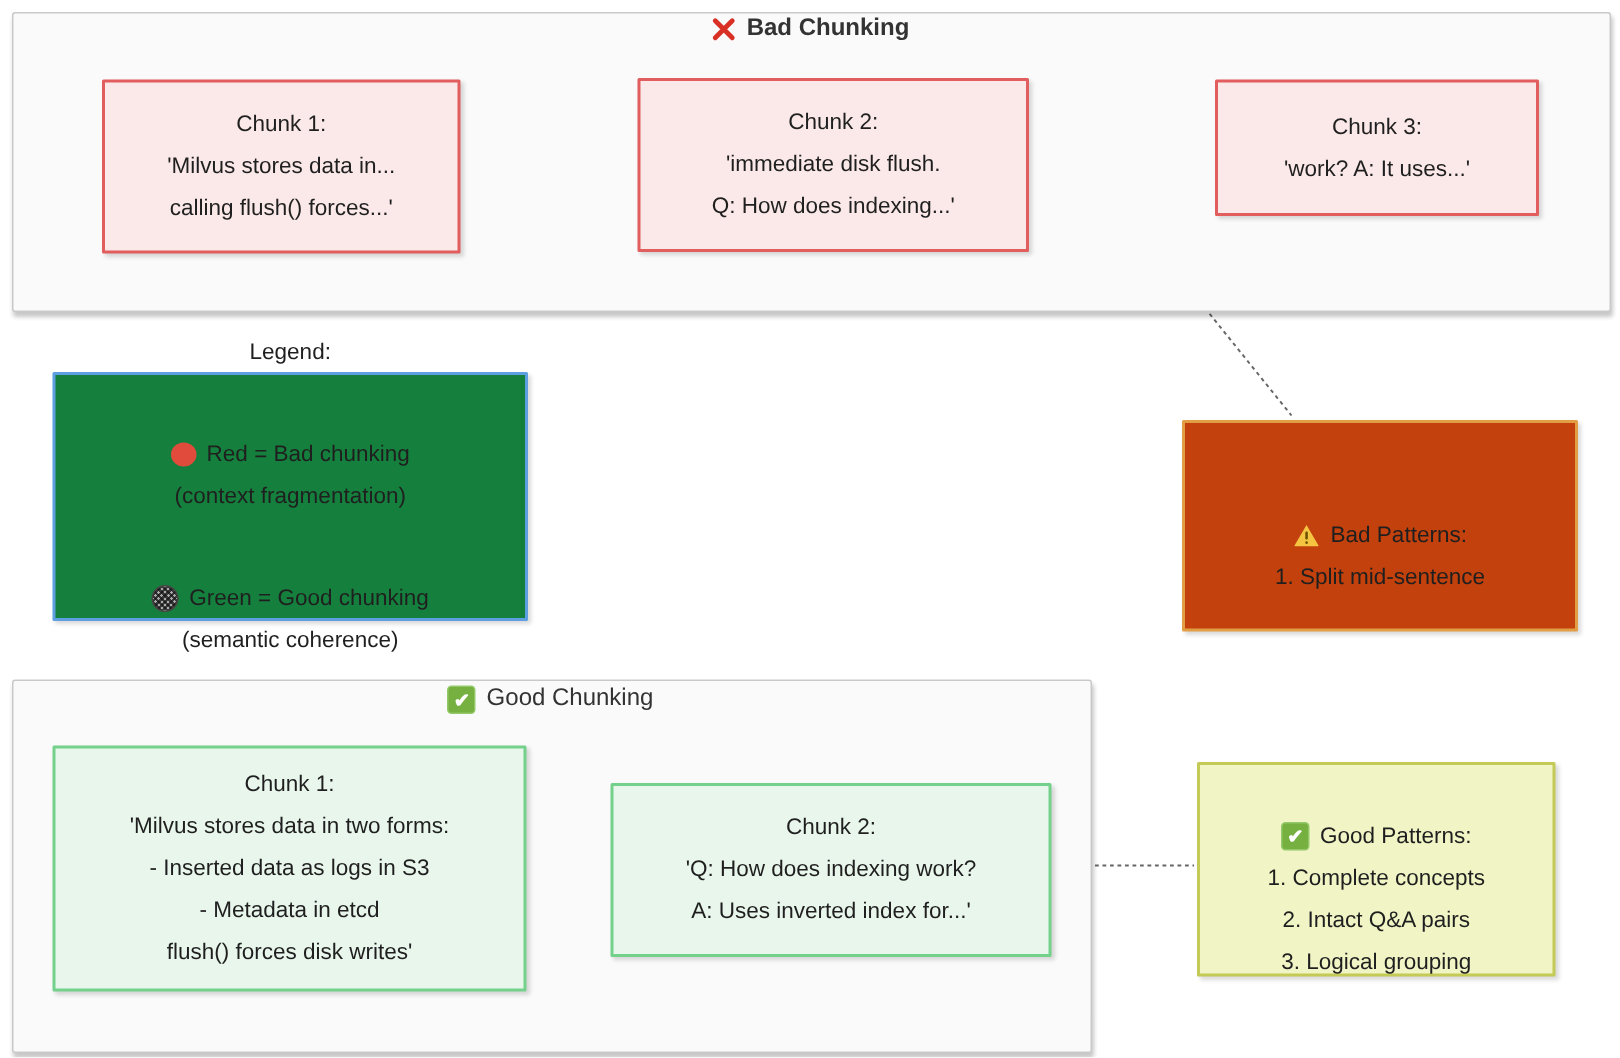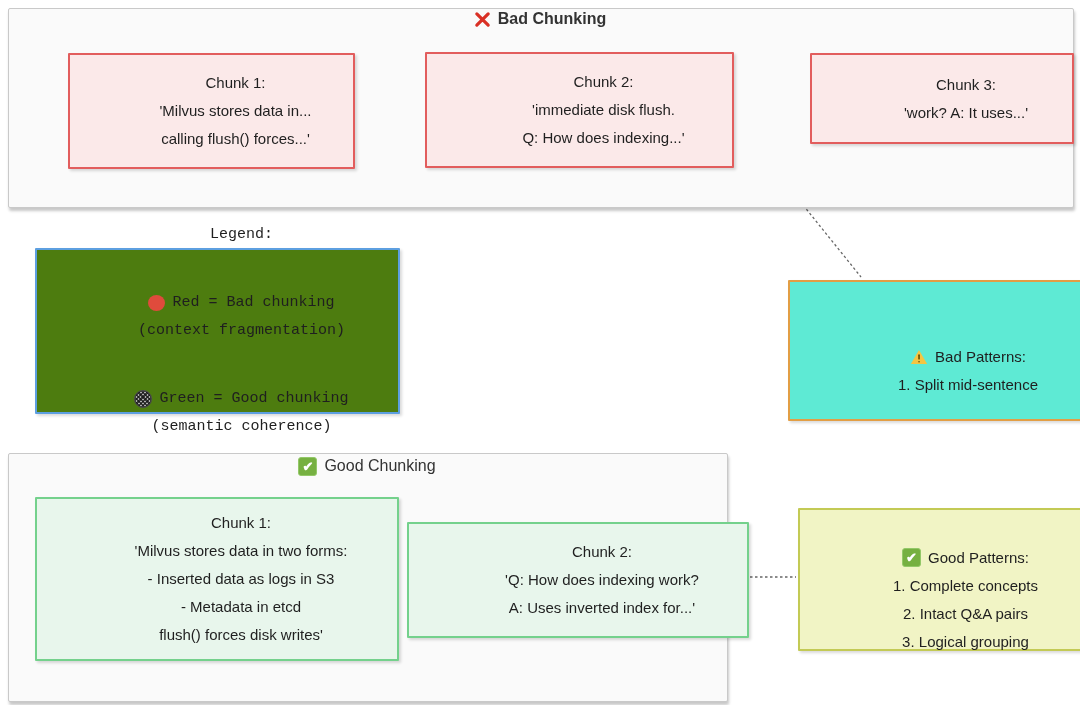--- a/index.html
+++ b/index.html
@@ -13,27 +13,27 @@
     position:absolute; background:#fafafa; border:1px solid #c9c9c9;
     border-radius:2px; box-shadow:1px 3px 3px rgba(0,0,0,0.22); z-index:2;
   }
   .section-title {
     position:absolute; display:flex; justify-content:center; align-items:center;
     gap:7px; font-size:16px; color:#333; z-index:3;
   }
   .node {
     position:absolute; display:flex; flex-direction:column; justify-content:center;
     align-items:center; text-align:center; font-size:15px; line-height:28px;
-    z-index:3; box-shadow:2px 2px 3px rgba(0,0,0,0.15); border-radius:1px;padding-left:48px;
+    z-index:3; box-shadow:2px 2px 3px rgba(0,0,0,0.15); border-radius:1px;
   }
   .node .line { white-space:nowrap; }
   .node-red   { background:#fbe9e9; border:2px solid #e25d5d; }
   .node-green { background:#e8f6ec; border:2px solid #74d18c; }
-  .node-blue  { background:#4d7c0f; border:2px solid #5d9fe0;font-family:Liberation Mono, monospace; }
-  .node-orange{ background:#5eead4; border:2px solid #e29e45; }
+  .node-blue  { background:#15803d; border:2px solid #5d9fe0; }
+  .node-orange{ background:#c2410c; border:2px solid #e29e45; }
   .node-yellow{ background:#f1f4c5; border:2px solid #c3ca55; }
 
   .hdr { display:flex; align-items:center; justify-content:center; gap:7px;margin-top:40px; }
 
   .check-icon {
     display:inline-flex; width:17px; height:17px; background:#76b041;
     border:1px solid #93c868; border-radius:3px; color:#ffffff; font-weight:bold;
     font-size:13px; line-height:15px; align-items:center; justify-content:center;
     flex:0 0 auto;
   }

